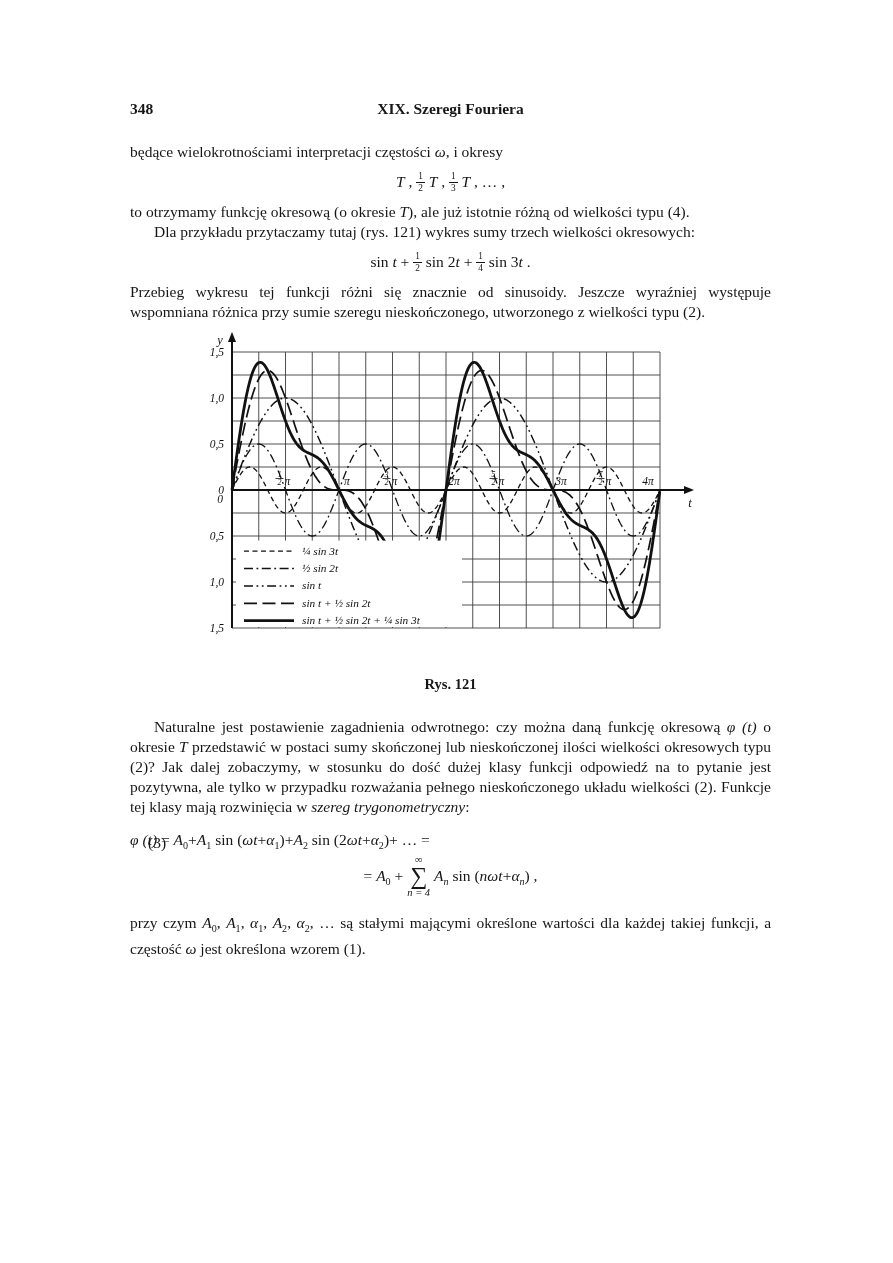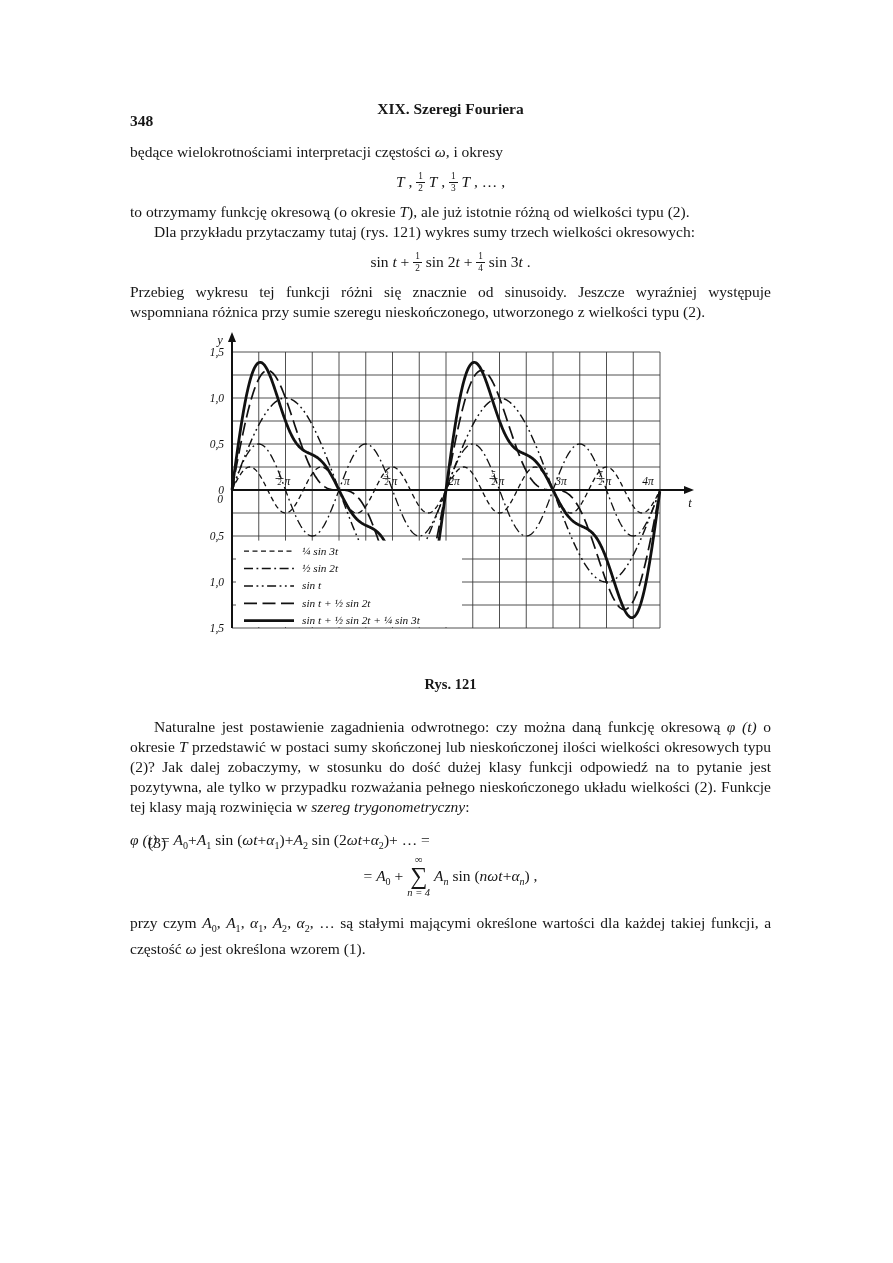--- a/index.html
+++ b/index.html
@@ -8,21 +8,21 @@
     width:893px;height:1263px;
     background:#ffffff;
     color:#161616;
     font-family:"Liberation Serif","DejaVu Serif",serif;
     overflow:hidden;
   }
   .content{
     position:absolute;left:130px;top:100px;width:641px;
   }
   .header{position:relative;height:22px;margin-bottom:20px;font-size:15.5px;font-weight:bold;}
-  .pageno{position:absolute;left:0;top:12px;text-align:center;}
+  .pageno{position:absolute;left:0;top:0;text-align:center;}
   .chapter{position:absolute;left:0;right:0;top:0;text-align:center;}
   p{margin:0;font-size:15.5px;line-height:20px;text-align:justify;}
   p.indent{text-indent:24px;}
   .formula{
     text-align:center;font-size:15.5px;line-height:22px;margin:9px 0 8px;
   }
   .frac{
     display:inline-block;vertical-align:-0.45em;text-align:center;
     font-size:0.6em;line-height:1.15;font-style:normal;
   }
@@ -48,21 +48,21 @@
 
     <div class="header">
       <span class="pageno">348</span>
       <span class="chapter">XIX. Szeregi Fouriera</span>
     </div>
 
     <p class="noindent"><span>będące wielokrotnościami interpretacji częstości </span><span style="font-style: italic;">ω</span><span>, i okresy</span></p>
 
     <div class="formula"><span style="font-style: italic;">T</span><span> ,  </span><span class="frac"><span class="num">1</span><span class="den">2</span></span><span> </span><span style="font-style: italic;">T</span><span> ,  </span><span class="frac"><span class="num">1</span><span class="den">3</span></span><span> </span><span style="font-style: italic;">T</span><span> , … ,</span></div>
 
-    <p class="noindent"><span>to otrzymamy funkcję okresową (o okresie </span><span style="font-style: italic;">T</span><span>), ale już istotnie różną od wielkości typu (2).</span></p>
+    <p class="noindent"><span>to otrzymamy funkcję okresową (o okresie </span><span style="font-style: italic;">T</span><span>), ale już istotnie różną od wielkości typu (4).</span></p>
     <p class="indent"><span>Dla przykładu przytaczamy tutaj (rys. 121) wykres sumy trzech wielkości okresowych:</span></p>
 
     <div class="formula"><span>sin </span><span style="font-style: italic;">t</span><span> + </span><span class="frac"><span class="num">1</span><span class="den">2</span></span><span> sin 2</span><span style="font-style: italic;">t</span><span> + </span><span class="frac"><span class="num">1</span><span class="den">4</span></span><span> sin 3</span><span style="font-style: italic;">t</span><span> .</span></div>
 
     <p class="noindent"><span>Przebieg wykresu tej funkcji różni się znacznie od sinusoidy. Jeszcze wyraźniej występuje wspomniana różnica przy sumie szeregu nieskończonego, utworzonego z wielkości typu (2).</span></p>
 
     <figure>
       <svg id="chart-svg" width="510" height="318" viewBox="0 0 510 318">
           <line x1="36" y1="20" x2="36" y2="296" stroke="#3c3c3c" stroke-width="0.9"></line>
           <line x1="62.75" y1="20" x2="62.75" y2="296" stroke="#3c3c3c" stroke-width="0.9"></line>

